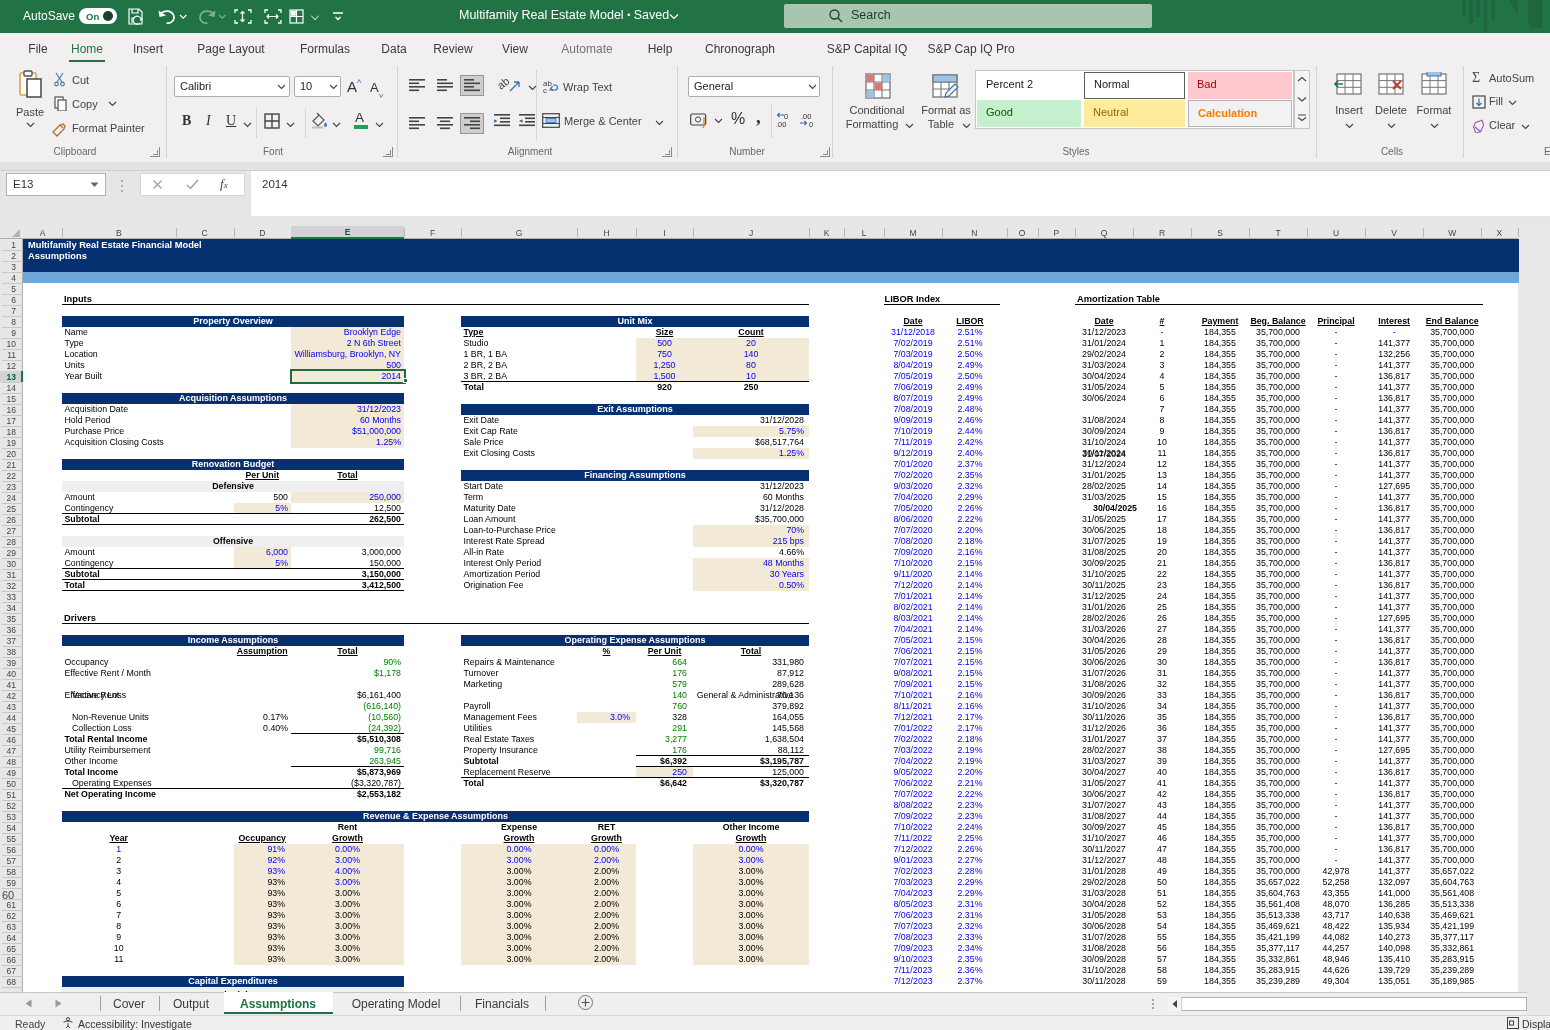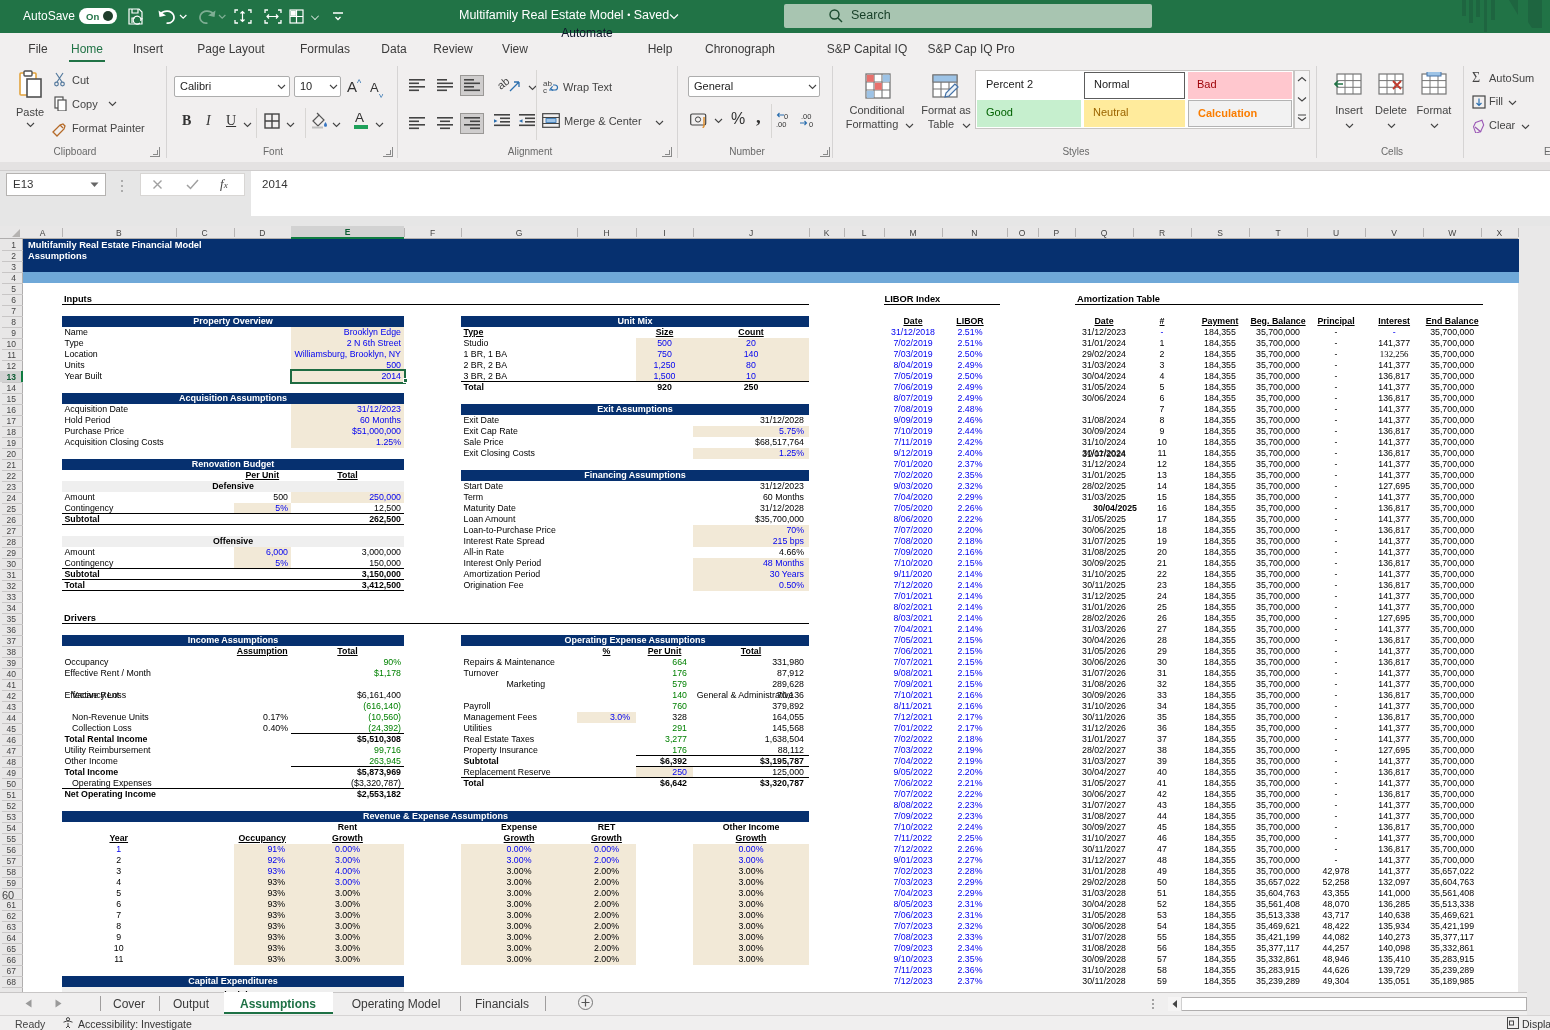--- a/index.html
+++ b/index.html
@@ -84,21 +84,21 @@
     </svg>
 <div class="abs" style="left:0;top:33px;width:1550px;height:31px;background:#f1efef"></div>
 <div class="tab" style="left:38px;top:42px;transform:translateX(-50%);color:#3b3b3b;">File</div>
 <div class="tab" style="left:87px;top:42px;transform:translateX(-50%);color:#217346;">Home</div>
 <div class="tab" style="left:148px;top:42px;transform:translateX(-50%);color:#3b3b3b;">Insert</div>
 <div class="tab" style="left:231px;top:42px;transform:translateX(-50%);color:#3b3b3b;">Page Layout</div>
 <div class="tab" style="left:325px;top:42px;transform:translateX(-50%);color:#3b3b3b;">Formulas</div>
 <div class="tab" style="left:394px;top:42px;transform:translateX(-50%);color:#3b3b3b;">Data</div>
 <div class="tab" style="left:453px;top:42px;transform:translateX(-50%);color:#3b3b3b;">Review</div>
 <div class="tab" style="left:515px;top:42px;transform:translateX(-50%);color:#3b3b3b;">View</div>
-<div class="tab" style="left:587px;top:26px;transform:translateX(-50%);color:#0f172a;">Automate</div>
+<div class="tab" style="left:587px;top:42px;transform:translateX(-50%);color:#737373;">Automate</div>
 <div class="tab" style="left:660px;top:42px;transform:translateX(-50%);color:#3b3b3b;">Help</div>
 <div class="tab" style="left:740px;top:42px;transform:translateX(-50%);color:#3b3b3b;">Chronograph</div>
 <div class="tab" style="left:867px;top:42px;transform:translateX(-50%);color:#3b3b3b;">S&amp;P Capital IQ</div>
 <div class="tab" style="left:971px;top:42px;transform:translateX(-50%);color:#3b3b3b;">S&amp;P Cap IQ Pro</div>
 <div class="abs" style="left:69px;top:59.5px;width:36px;height:2.5px;background:#217346"></div>
 <div class="abs" style="left:0;top:64px;width:1550px;height:98px;background:#f1efef"></div>
 <div class="abs" style="left:0;top:162px;width:1550px;height:9px;background:#e4e2e2;border-bottom:1px solid #cfcdcd"></div>
 <div class="sep" style="left:165.5px"></div>
 <div class="sep" style="left:397px"></div>
 <div class="sep" style="left:676.5px"></div>
@@ -746,21 +746,21 @@
 <div class="bar" style="left:461px;top:634.5px;width:348px">Operating Expense Assumptions</div>
 <div class="c ct b" style="top:645.5px;left:577.0px;width:59.0px;"><span class="u">%</span></div>
 <div class="c ct b" style="top:645.5px;left:636.0px;width:57.0px;"><span class="u">Per Unit</span></div>
 <div class="c ct b" style="top:645.5px;left:693.0px;width:116.0px;"><span class="u">Total</span></div>
 <div class="c " style="top:656.5px;left:463.5px;width:330.0px;">Repairs &amp; Maintenance</div>
 <div class="c r grn" style="top:656.5px;left:636.0px;width:51.0px;">664</div>
 <div class="c r " style="top:656.5px;left:693.0px;width:111.0px;">331,980</div>
 <div class="c " style="top:667.5px;left:463.5px;width:330.0px;">Turnover</div>
 <div class="c r grn" style="top:667.5px;left:636.0px;width:51.0px;">176</div>
 <div class="c r " style="top:667.5px;left:693.0px;width:111.0px;">87,912</div>
-<div class="c " style="top:678.5px;left:463.5px;width:278px;margin-left:43px;">Marketing</div>
+<div class="c " style="top:678.5px;left:463.5px;width:278px;">Marketing</div>
 <div class="c r grn" style="top:678.5px;left:636.0px;width:51.0px;">579</div>
 <div class="c r " style="top:678.5px;left:693.0px;width:111.0px;">289,628</div>
 <div class="c " style="top:689.5px;left:463.5px;width:330.0px;text-align:right;">General &amp; Administrative</div>
 <div class="c r grn" style="top:689.5px;left:636.0px;width:51.0px;">140</div>
 <div class="c r " style="top:689.5px;left:693.0px;width:111.0px;">70,136</div>
 <div class="c " style="top:700.5px;left:463.5px;width:330.0px;">Payroll</div>
 <div class="c r grn" style="top:700.5px;left:636.0px;width:51.0px;">760</div>
 <div class="c r " style="top:700.5px;left:693.0px;width:111.0px;">379,892</div>
 <div class="c " style="top:711.5px;left:463.5px;width:330.0px;">Management Fees</div>
 <div class="abs" style="left:577px;top:711.5px;width:59px;height:11.0px;background:#f2e9d7;"></div>
@@ -1019,21 +1019,21 @@
 <div class="c ct " style="top:337.5px;left:1191.0px;width:58.0px;">184,355</div>
 <div class="c ct " style="top:337.5px;left:1249.0px;width:58.0px;">35,700,000</div>
 <div class="c ct " style="top:337.5px;left:1307.0px;width:58.0px;">-</div>
 <div class="c ct " style="top:337.5px;left:1365.0px;width:58.3px;">141,377</div>
 <div class="c ct " style="top:337.5px;left:1423.3px;width:57.7px;">35,700,000</div>
 <div class="c ct " style="top:348.5px;left:1075.0px;width:58.0px;">29/02/2024</div>
 <div class="c ct " style="top:348.5px;left:1133.0px;width:58.0px;">2</div>
 <div class="c ct " style="top:348.5px;left:1191.0px;width:58.0px;">184,355</div>
 <div class="c ct " style="top:348.5px;left:1249.0px;width:58.0px;">35,700,000</div>
 <div class="c ct " style="top:348.5px;left:1307.0px;width:58.0px;">-</div>
-<div class="c ct " style="top:348.5px;left:1365.0px;width:58.3px;font-family:Liberation Serif, serif;">132,256</div>
+<div class="c ct " style="top:348.5px;left:1365.0px;width:58.3px;">132,256</div>
 <div class="c ct " style="top:348.5px;left:1423.3px;width:57.7px;">35,700,000</div>
 <div class="c ct " style="top:359.5px;left:1075.0px;width:58.0px;">31/03/2024</div>
 <div class="c ct " style="top:359.5px;left:1133.0px;width:58.0px;">3</div>
 <div class="c ct " style="top:359.5px;left:1191.0px;width:58.0px;">184,355</div>
 <div class="c ct " style="top:359.5px;left:1249.0px;width:58.0px;">35,700,000</div>
 <div class="c ct " style="top:359.5px;left:1307.0px;width:58.0px;">-</div>
 <div class="c ct " style="top:359.5px;left:1365.0px;width:58.3px;">141,377</div>
 <div class="c ct " style="top:359.5px;left:1423.3px;width:57.7px;">35,700,000</div>
 <div class="c ct " style="top:370.5px;left:1075.0px;width:58.0px;">30/04/2024</div>
 <div class="c ct " style="top:370.5px;left:1133.0px;width:58.0px;">4</div>

